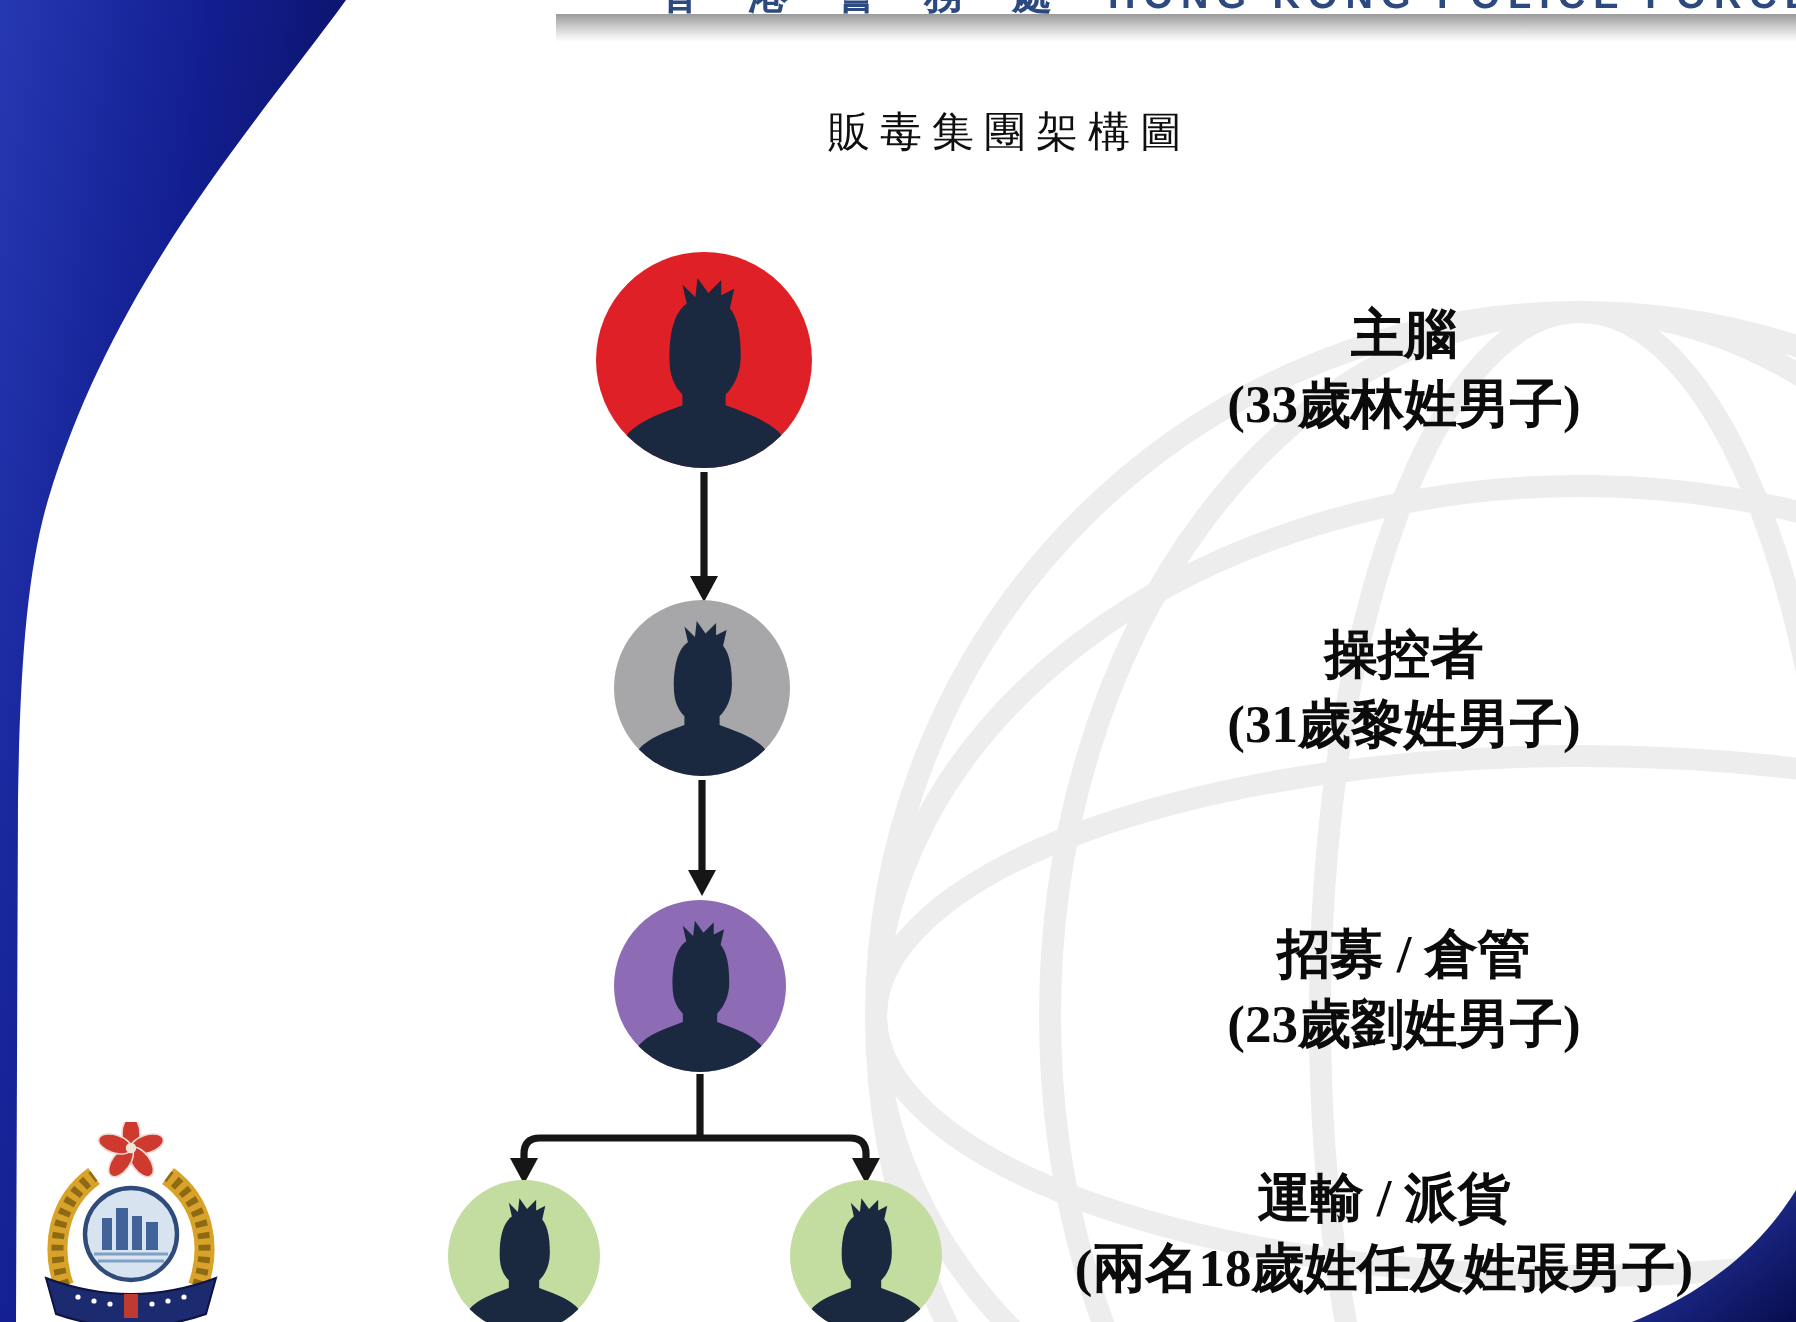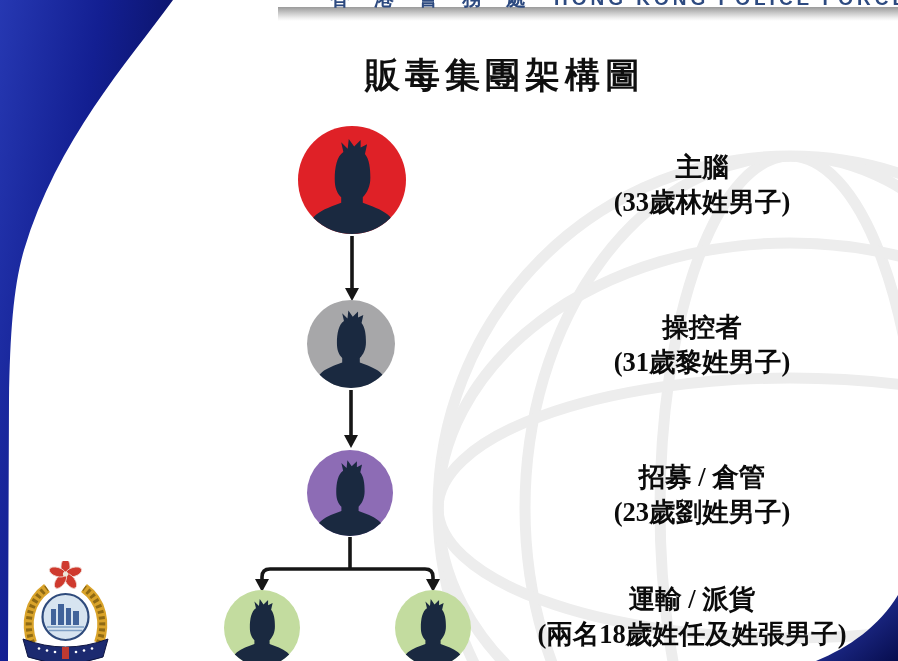--- a/index.html
+++ b/index.html
@@ -15,21 +15,21 @@
     background:linear-gradient(180deg,#9a9a9a 0%,#c6c6c6 40%,#eeeeee 78%,#ffffff 100%);
   }
   .header-text{
     position:absolute;left:330px;top:-12px;z-index:2;white-space:nowrap;
     color:#2d4a80;font-weight:bold;line-height:20px;
   }
   .header-text .zh{font-size:20px;letter-spacing:24px;}
   .header-text .en{font-family:"Liberation Sans","DejaVu Sans",sans-serif;font-size:19px;letter-spacing:4px;}
   .slide-title{
     position:absolute;left:300px;top:52px;width:410px;z-index:5;text-align:center;
-    font-size:35px;font-weight:bold;letter-spacing:5px;color:#0f0f0f;
+    font-size:21px;font-weight:normal;letter-spacing:5px;color:#0f0f0f;
   }
   .connectors{position:absolute;left:0;top:0;z-index:4;}
   .connectors .ln{stroke:#161616;stroke-width:3.6;fill:none;}
   .connectors .head{fill:#161616;stroke:none;}
   .avatar{position:absolute;z-index:5;}
   .avatar .sil{}
   .node-label{
     position:absolute;z-index:5;width:420px;text-align:center;
     font-weight:bold;color:#0b0b0b;font-size:26.5px;line-height:35px;white-space:nowrap;
   }

